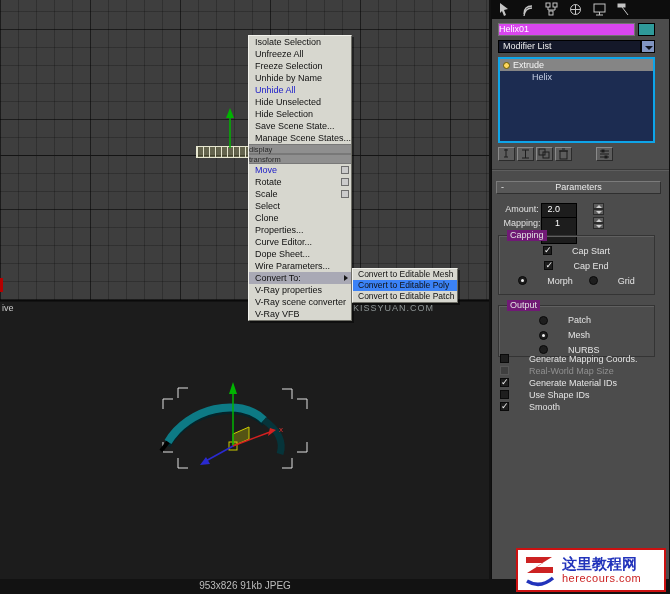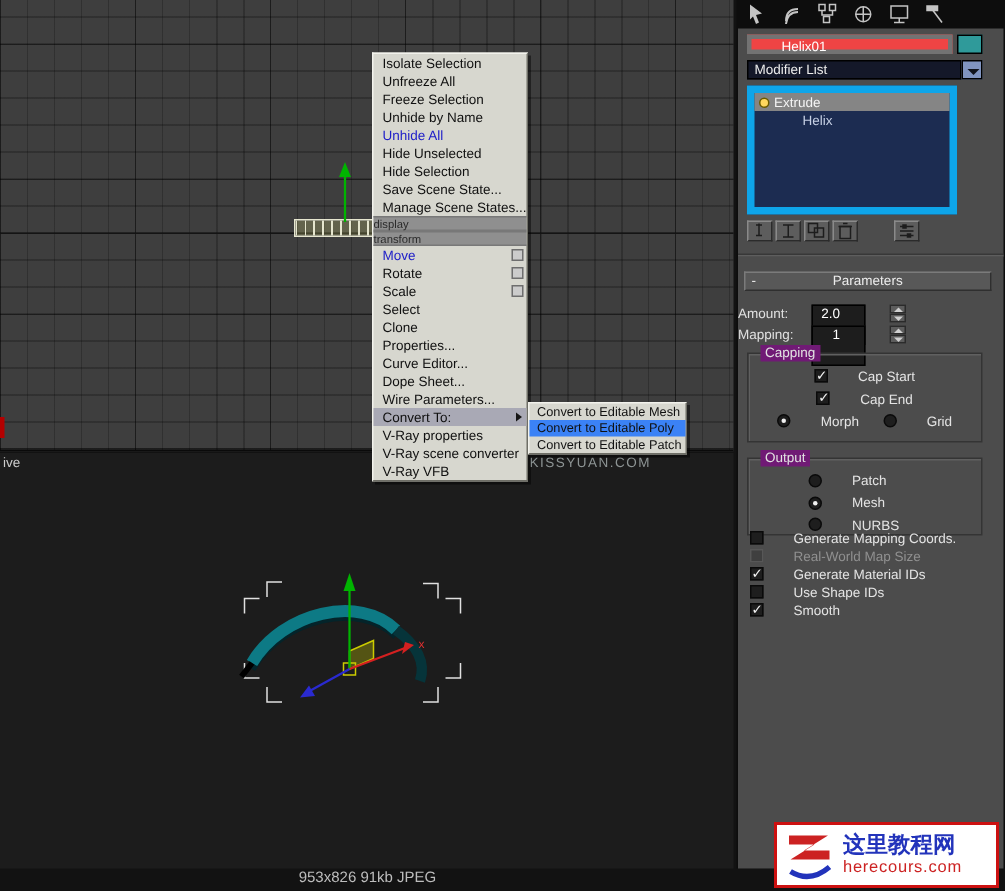--- a/index.html
+++ b/index.html
@@ -40,42 +40,42 @@
   .smenu{position:absolute;left:352px;top:268px;width:106px;background:#d7d7cf;border:1px solid;
     border-color:#f2f2ec #6e6e66 #6e6e66 #f2f2ec;box-shadow:2px 2px 0 rgba(0,0,0,.45);z-index:11;font-size:8.5px}
   .sm-item{height:11px;line-height:11px;padding-left:5px;color:#101010;white-space:nowrap}
   .sm-item.hl{background:#3b82f6}
 
   
   .panel{position:absolute;left:491px;top:0;width:179px;height:579px;background:#0d0d0d}
   .panel-tabs{position:absolute;top:1px;left:4px;display:flex;gap:7px}
   .tab{width:17px;height:16px;display:flex;align-items:center;justify-content:center}
   .panel-body{position:absolute;top:19px;left:1px;width:177px;height:560px;background:#4c4c4c}
-  .name-field{position:absolute;left:6px;top:4px;width:137px;height:13px;background:#ef4444;border:3px solid #737373;
-    color:#fff;font-size:9px;line-height:11px;padding-left:20px}
+  .name-field{position:absolute;left:6px;top:4px;width:137px;height:13px;background:#d946ef;border:1px solid #737373;
+    color:#fff;font-size:9px;line-height:11px;padding-left:0}
   .color-swatch{position:absolute;left:146px;top:4px;width:17px;height:13px;background:#2f9a9a;border:1px solid #000}
   .modlist{position:absolute;left:6px;top:21px;width:143px;height:13px;background:#141829;border:1px solid #000;
     color:#ededed;font-size:9px;line-height:11px;padding-left:4px}
   .modlist-btn{position:absolute;left:149px;top:21px;width:14px;height:13px;background:#8094c0;border:1px solid #000}
   .modlist-btn i{position:absolute;left:3px;top:5px;width:0;height:0;border-left:4px solid transparent;
     border-right:4px solid transparent;border-top:4px solid #10131c}
-  .stack{position:absolute;left:6px;top:38px;width:140px;height:86px;background:#1c2c51;border:5px solid #0ea5e9;font-size:9px}
+  .stack{position:absolute;left:6px;top:38px;width:157px;height:86px;background:#1c2c51;border:2px solid #0ea5e9;font-size:9px}
   .stack-row{height:12px;display:flex;align-items:center;gap:3px;padding-left:3px;color:#c6d0e4}
   .stack-row.selected{background:#858585;color:#f4f4f4}
   .stack-row.indent{padding-left:32px}
   .bulb{width:7px;height:7px;border-radius:50%;background:#ffd75e;border:1px solid #6b5a00}
   .stack-btns{position:absolute;left:6px;top:128px;display:flex;gap:2px}
   .sbtn{width:17px;height:14px;background:#5d5d5d;border:1px solid;border-color:#8a8a8a #2b2b2b #2b2b2b #8a8a8a;
     display:flex;align-items:center;justify-content:center}
   .sbtn.last{margin-left:22px}
   .panel-div{position:absolute;left:0;top:150px;width:100%;height:2px;background:#383838;border-bottom:1px solid #5e5e5e}
   .rollout{position:absolute;left:4px;top:162px;width:165px;height:13px;background:#585858;border:1px solid;
     border-color:#7b7b7b #2f2f2f #2f2f2f #7b7b7b;color:#ececec;font-size:9px;text-align:center;line-height:11px}
   .rollout .minus{position:absolute;left:4px;top:0}
-  .spin-label{position:absolute;left:0;width:60px;text-align:left;font-size:9px;color:#e0e0e0;line-height:12px}
+  .spin-label{position:absolute;left:0;width:60px;text-align:center;font-size:9px;color:#e0e0e0;line-height:12px}
   .spin-field{position:absolute;left:49px;width:36px;height:27px;background:#1d1d1d;border:1px solid #000;
     color:#fff;font-size:9px;line-height:10px;text-align:right;padding-right:16px}
   .spinner{position:absolute;left:101px;width:11px;height:12px;display:flex;flex-direction:column}
   .spin-up,.spin-down{flex:1;background:#5d5d5d;border:1px solid #2b2b2b;position:relative}
   .spin-up::after{content:"";position:absolute;left:2px;top:1px;border-left:3px solid transparent;
     border-right:3px solid transparent;border-bottom:3px solid #d0d0d0}
   .spin-down::after{content:"";position:absolute;left:2px;top:1px;border-left:3px solid transparent;
     border-right:3px solid transparent;border-top:3px solid #d0d0d0}
   .group{position:absolute;left:6px;width:157px;border:1px solid #343434;box-shadow:inset 1px 1px 0 #606060}
   .group-legend{position:absolute;top:-6px;left:8px;background:#701a75;padding:0 3px;font-size:9px;color:#e2e2e2;line-height:11px}

